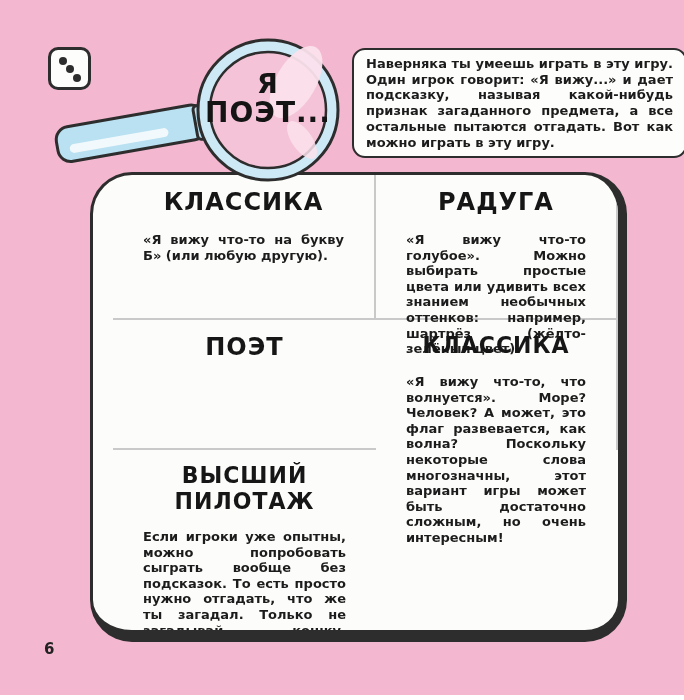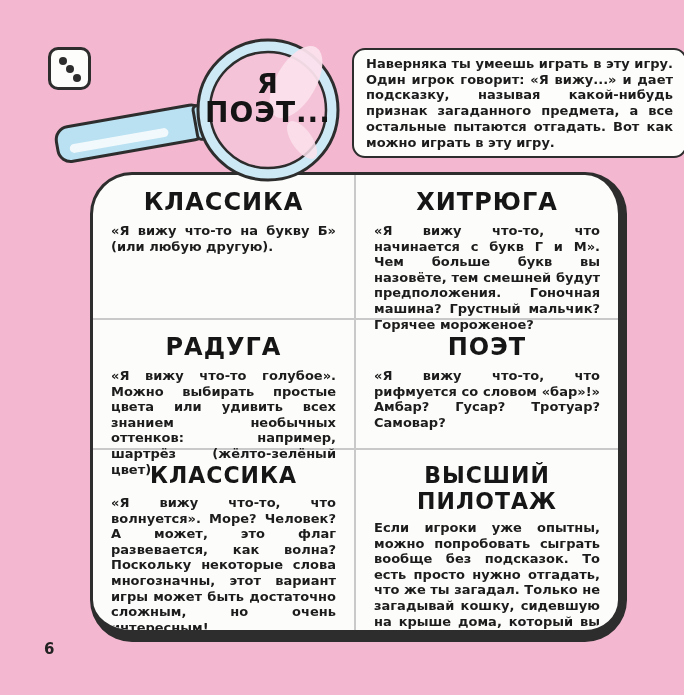--- a/index.html
+++ b/index.html
@@ -78,39 +78,40 @@
     border-width: 3px 9px 12px 3px;
     border-radius: 42px;
   }
   .grid {
     position: absolute; inset: 0;
     display: grid;
     grid-template-columns: 263px 1fr;
     grid-template-rows: 145px 130px 1fr;
     border-radius: 38px;
     overflow: hidden;
+    padding-left: 20px;
   }
   .cell {
     box-sizing: border-box;
     padding: 13px 14px 6px 14px;
   }
   .cell.col-left  { border-right: 2px solid #c9c9c9; }
   .cell.row-1, .cell.row-2 { border-bottom: 2px solid #c9c9c9; }
   .cell h2 {
     margin: 0 0 7px 0;
     text-align: center;
     font-size: 24px;
     letter-spacing: 1px;
     color: #161616;
     font-weight: bold;
     transform: scaleY(1.04);
   }
   .cell.row-3 h2 { font-size: 22px; }
   .cell p {
-    margin: 4px;
+    margin: 16px;
     font-size: 13px;
     font-weight: bold;
     line-height: 1.2;
     color: #1c1c1c;
     text-align: justify;
   }
 
   
   .page-number {
     position: absolute; left: 44px; top: 640px;
@@ -129,33 +130,28 @@
   </div>
 
   <div class="card">
     <div class="grid">
 
       <div class="cell col-left row-1">
         <h2>КЛАССИКА</h2>
         <p>«Я вижу что-то на букву Б» (или любую другую).</p>
       </div>
 
-      <div class="cell col-right row-1">
-        <h2>ХИТРЮГА</h2>
-        <p>«Я вижу что-то, что начинается с букв Г и М». Чем больше букв вы назовёте, тем смешней будут предположения. Гоночная машина? Грустный мальчик? Горячее мороженое?</p>
-      </div>
 
       <div class="cell col-left row-2">
         <h2>РАДУГА</h2>
         <p>«Я вижу что-то голубое». Можно выбирать простые цвета или удивить всех знанием необычных оттенков: например, шартрёз (жёлто-зелёный цвет).</p>
       </div>
 
       <div class="cell col-right row-2">
         <h2>ПОЭТ</h2>
-        <p>«Я вижу что-то, что рифмуется со словом «бар»!» Амбар? Гусар? Тротуар? Самовар?</p>
       </div>
 
       <div class="cell col-left row-3">
         <h2>КЛАССИКА</h2>
         <p>«Я вижу что-то, что волнуется». Море? Человек? А может, это флаг развевается, как волна? Поскольку некоторые слова многозначны, этот вариант игры может быть достаточно сложным, но очень интересным!</p>
       </div>
 
       <div class="cell col-right row-3">
         <h2>ВЫСШИЙ ПИЛОТАЖ</h2>
         <p>Если игроки уже опытны, можно попробовать сыграть вообще без подсказок. То есть просто нужно отгадать, что же ты загадал. Только не загадывай кошку, сидевшую на крыше дома, который вы проехали десять минут назад, или конфеты, которые вы только что все вместе слопали.</p>

